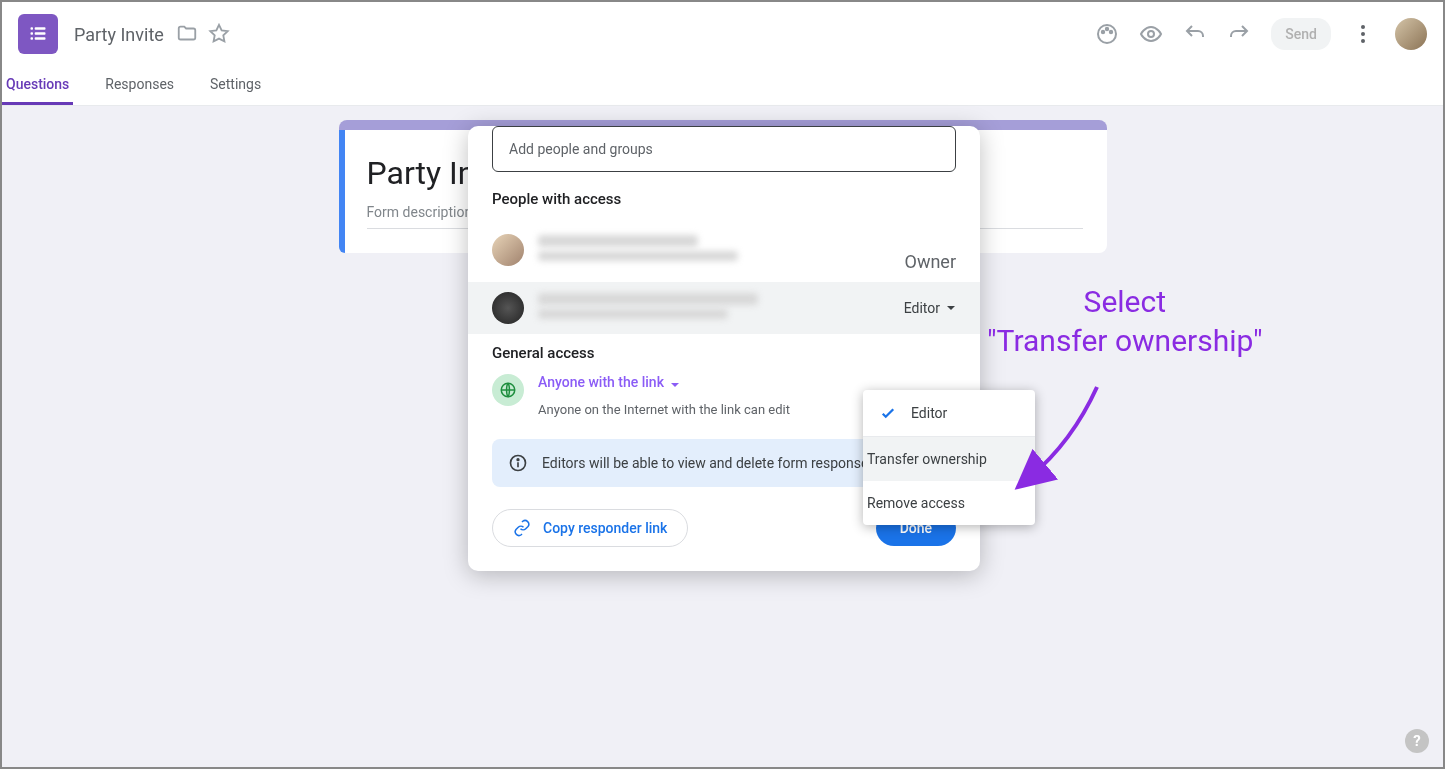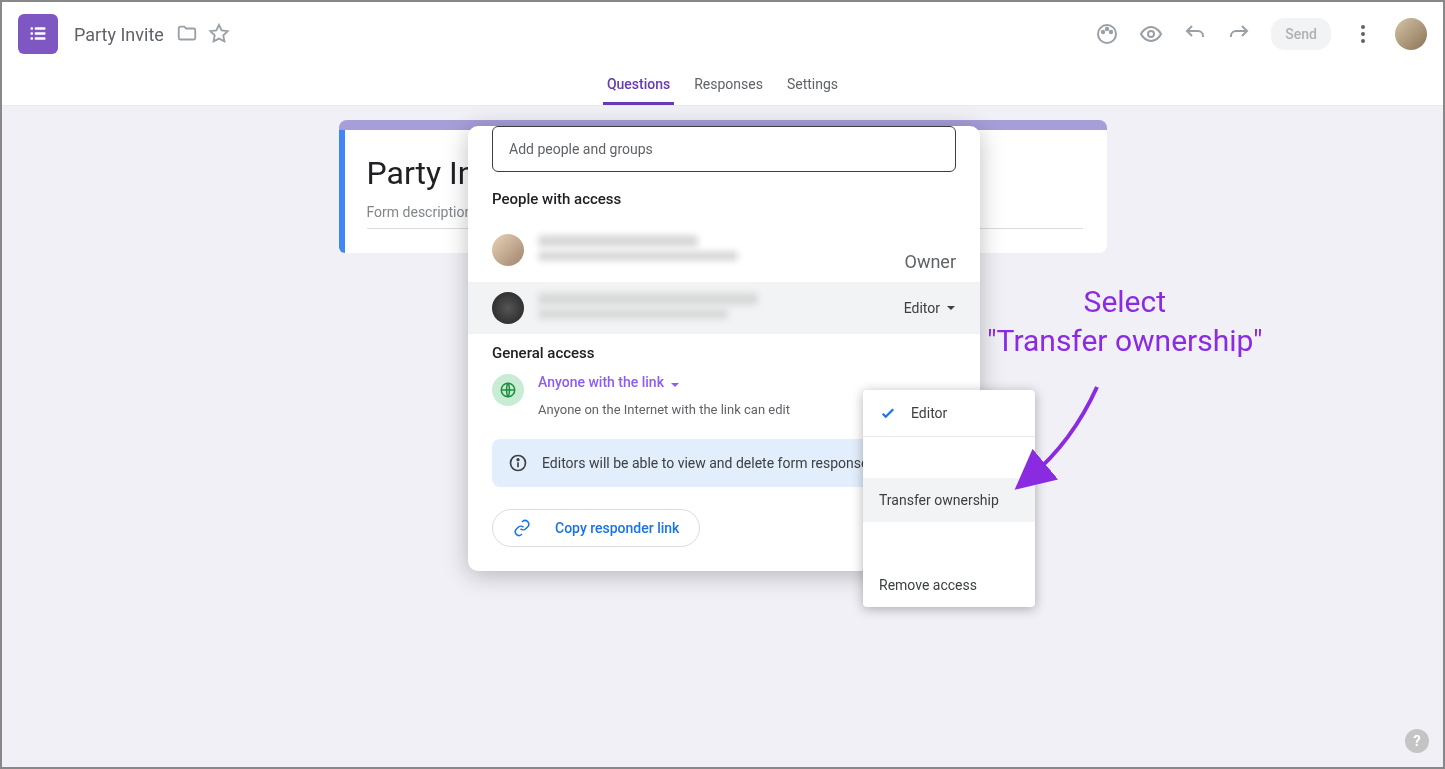--- a/index.html
+++ b/index.html
@@ -11,21 +11,21 @@
   .logo svg { width: 20px; height: 20px; }
   .doc-title { font-size: 18px; color: #5f6368; margin-right: 12px; }
   .folder-icon, .star-icon { width: 22px; height: 22px; color: #9aa0a6; margin-right: 10px; cursor: pointer; }
   .header-right { margin-left: auto; display: flex; align-items: center; gap: 20px; }
   .header-icon { width: 24px; height: 24px; color: #9aa0a6; cursor: pointer; display: flex; align-items: center; justify-content: center; }
   .send-btn { background: #f1f3f4; color: #b0b0b0; border: none; padding: 8px 14px; border-radius: 14px; font-size: 14px; font-weight: 500; cursor: pointer; }
   .more-icon { width: 24px; height: 24px; color: #5f6368; cursor: pointer; display:flex; align-items:center; justify-content:center; }
   .avatar { width: 32px; height: 32px; border-radius: 50%; background: linear-gradient(135deg, #d4c4a8, #8b7355); }
 
   
-  .tabs { background: #fff; display: flex; justify-content: center; gap: 16px; height: 40px; border-bottom: 1px solid #e8eaed; }
+  .tabs { background: #fff; display: flex; gap: 28px; height: 40px; border-bottom: 1px solid #e8eaed; }
   .tab { color: #5f6368; font-size: 14px; padding: 10px 4px; cursor: pointer; border-bottom: 3px solid transparent; }
   .tab.active { color: #673ab7; border-bottom-color: #673ab7; font-weight: 500; }
 
   
   .canvas { padding: 14px 0 0 0; display: flex; justify-content: center; }
   .form-card { width: 768px; background: #fff; border-radius: 8px; border-top: 10px solid #a59ed8; position: relative; padding: 24px 24px 24px 28px; }
   .form-card::before { content: ""; position: absolute; left: 0; top: 0; bottom: 0; width: 6px; background: #4285f4; border-radius: 0 0 0 8px; }
   .form-title { font-size: 32px; color: #202124; margin-bottom: 12px; }
   .form-desc { font-size: 14px; color: #80868b; border-bottom: 1px solid #dadce0; padding-bottom: 8px; }
 
@@ -57,28 +57,28 @@
   .gen-row { display: flex; align-items: flex-start; gap: 14px; }
   .globe { width: 32px; height: 32px; border-radius: 50%; background: #c8ecd4; display: flex; align-items: center; justify-content: center; }
   .globe svg { width: 18px; height: 18px; color: #1e8e3e; }
   .gen-label { font-size: 14px; color: #8b5cf6; display: flex; align-items: flex-end; gap: 6px; font-weight: 500; }
   .gen-sub { font-size: 13px; color: #5f6368; margin-top: 12px; }
 
   .info-banner { margin: 10px 24px 0; background: #e3eefc; border-radius: 8px; padding: 14px 16px; display: flex; align-items: center; gap: 14px; font-size: 14px; color: #3c4043; }
   .info-banner svg { width: 20px; height: 20px; flex-shrink: 0; }
 
   .modal-footer { display: flex; align-items: center; justify-content: space-between; padding: 22px 24px 24px; }
-  .link-btn { border: 1px solid #dadce0; border-radius: 20px; padding: 9px 20px; color: #1a73e8; font-size: 14px; display: flex; align-items: center; gap: 24px; cursor: pointer; background: #fff; font-weight: 500; }
+  .link-btn { border: 1px solid #dadce0; border-radius: 20px; padding: 9px 20px; color: #1a73e8; font-size: 14px; display: flex; align-items: center; gap: 12px; cursor: pointer; background: #fff; font-weight: 500; }
   .done-btn { background: #1a73e8; color: #fff; border: none; border-radius: 20px; padding: 10px 24px; font-size: 14px; font-weight: 500; cursor: pointer; }
 
   
   .dropdown { position: absolute; left: 861px; top: 388px; width: 172px; background: #fff; border-radius: 4px; box-shadow: 0 2px 12px rgba(0,0,0,0.3); overflow: hidden; }
   .dd-item { padding: 14px 16px; font-size: 14px; color: #3c4043; display: flex; align-items: center; gap: 14px; cursor: pointer; }
   .dd-item.checked svg { width: 18px; height: 18px; color: #1a73e8; }
-  .dd-item.noicon { padding-left: 16px; margin-top: 41px; }
+  .dd-item.noicon { padding-left: 4px; }
   .dd-sep { border-top: 1px solid #e8eaed; }
   .dd-item.hover { background: #f1f3f4; }
 
   
   .annotation { position: absolute; left: 985px; top: 280px; color: #8a2be2; font-family: "Segoe Script", "Comic Sans MS", cursive; font-size: 30px; line-height: 1.3; text-align: center; }
   .arrow { position: absolute; left: 1010px; top: 380px; }
   .help-fab { position: absolute; right: 14px; bottom: 14px; width: 24px; height: 24px; border-radius: 50%; background: #c4c4c4; color: #fff; display:flex; align-items:center; justify-content:center; font-size:15px; font-weight:bold; cursor:pointer; }
 </style>
 </head>
 <body>

